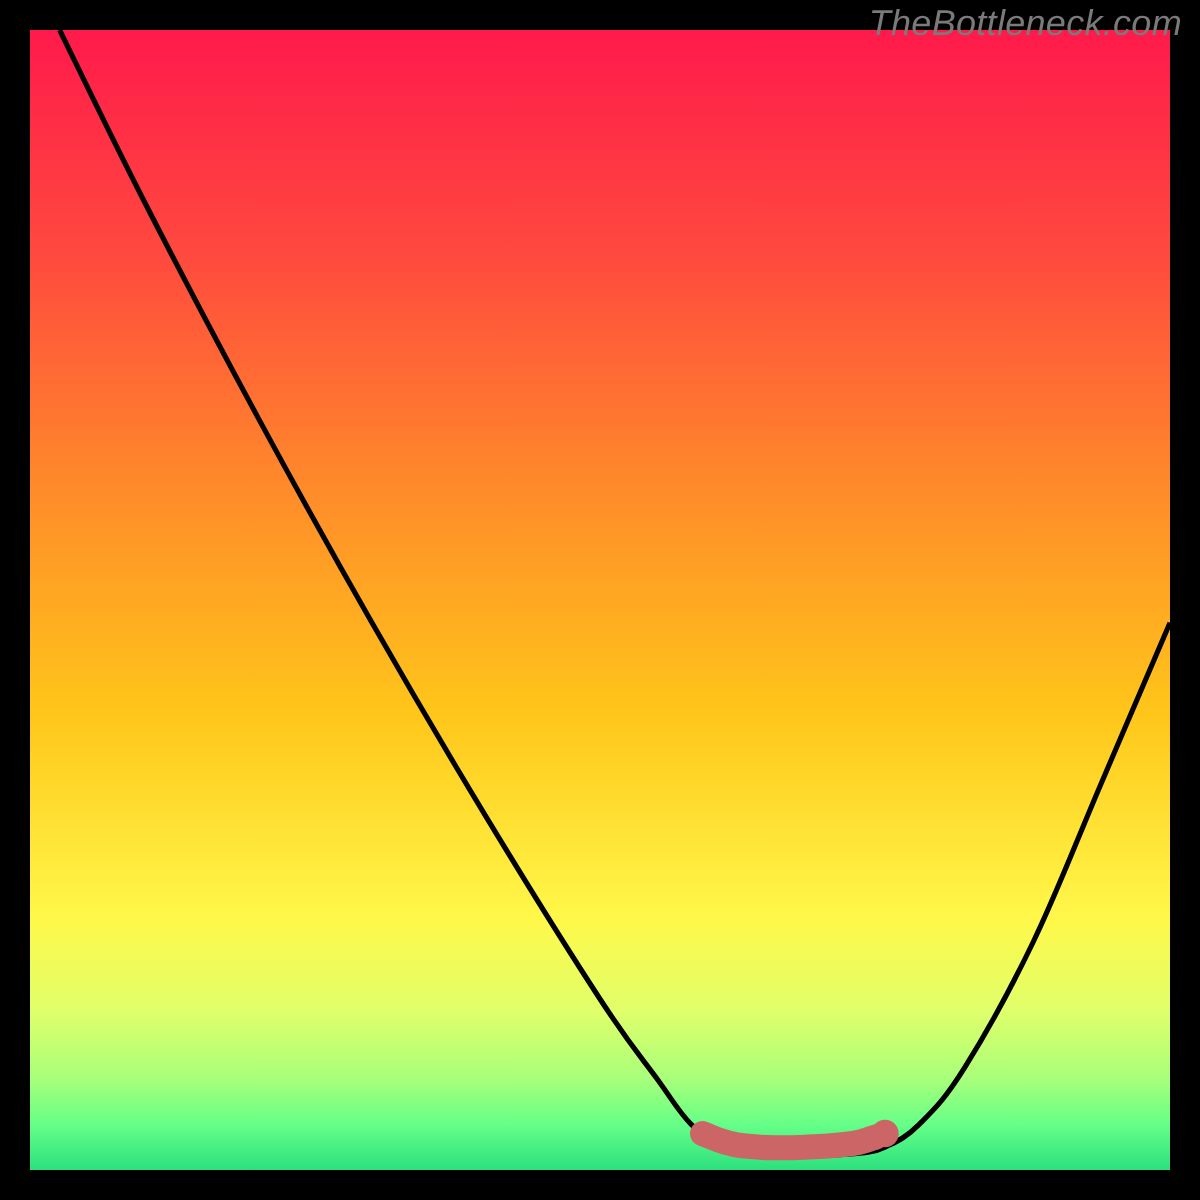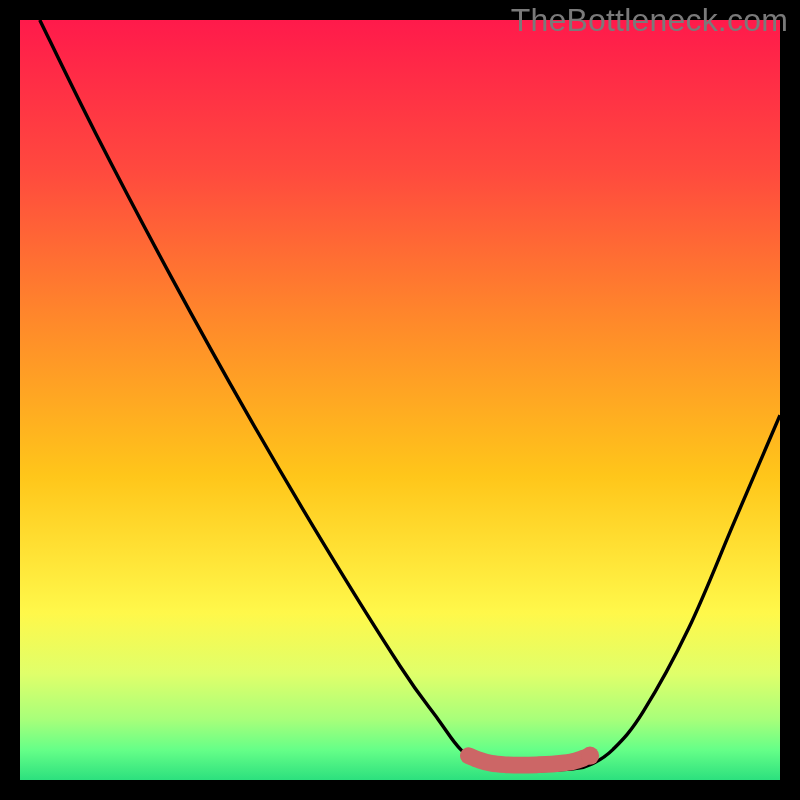--- a/index.html
+++ b/index.html
@@ -16,24 +16,25 @@
     left: 20px;
     top: 20px;
     width: 760px;
     height: 760px;
   }
   .watermark {
     position: absolute;
     top: 2px;
     right: 12px;
     color: #7a7a7a;
-    font-size: 32px;
+    font-size: 24px;
     font-weight: 500;
     letter-spacing: 0.2px;
     z-index: 3;
+    font-style: italic;
   }
 </style>
 </head>
 <body>
 
 <div class="watermark">TheBottleneck.com</div>
 
 <svg class="plot" viewBox="0 0 100 100" preserveAspectRatio="none">
   <defs>
     <linearGradient id="bg-grad" x1="0" y1="0" x2="0" y2="1">

